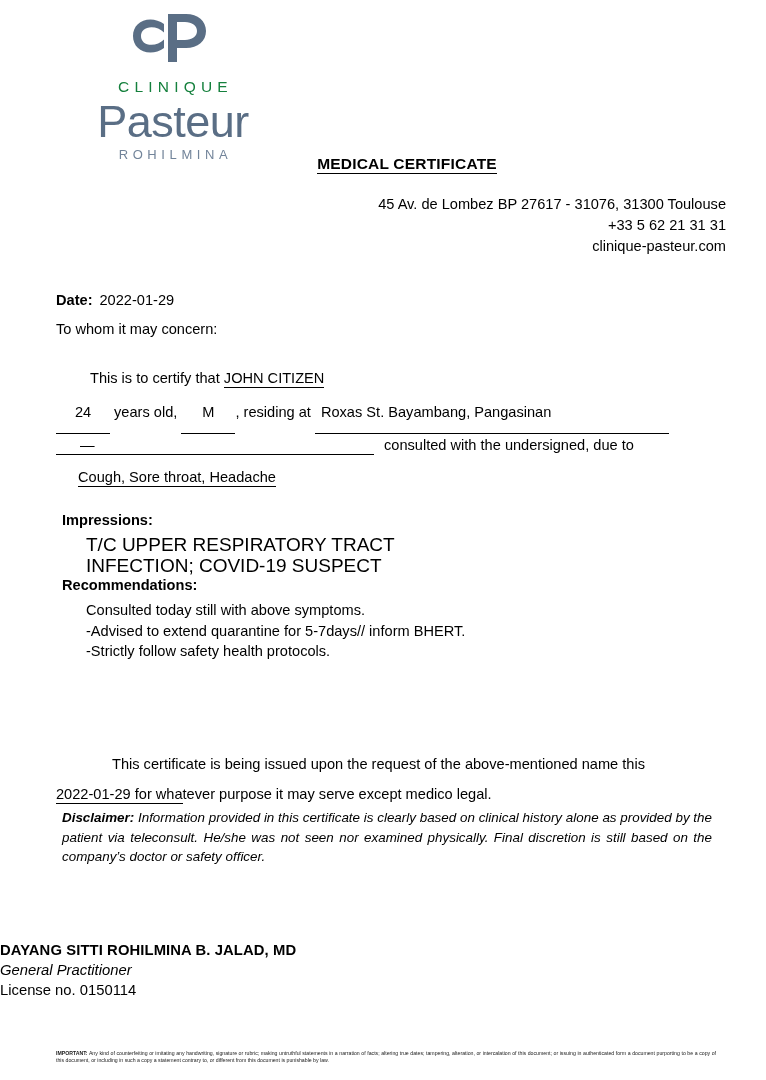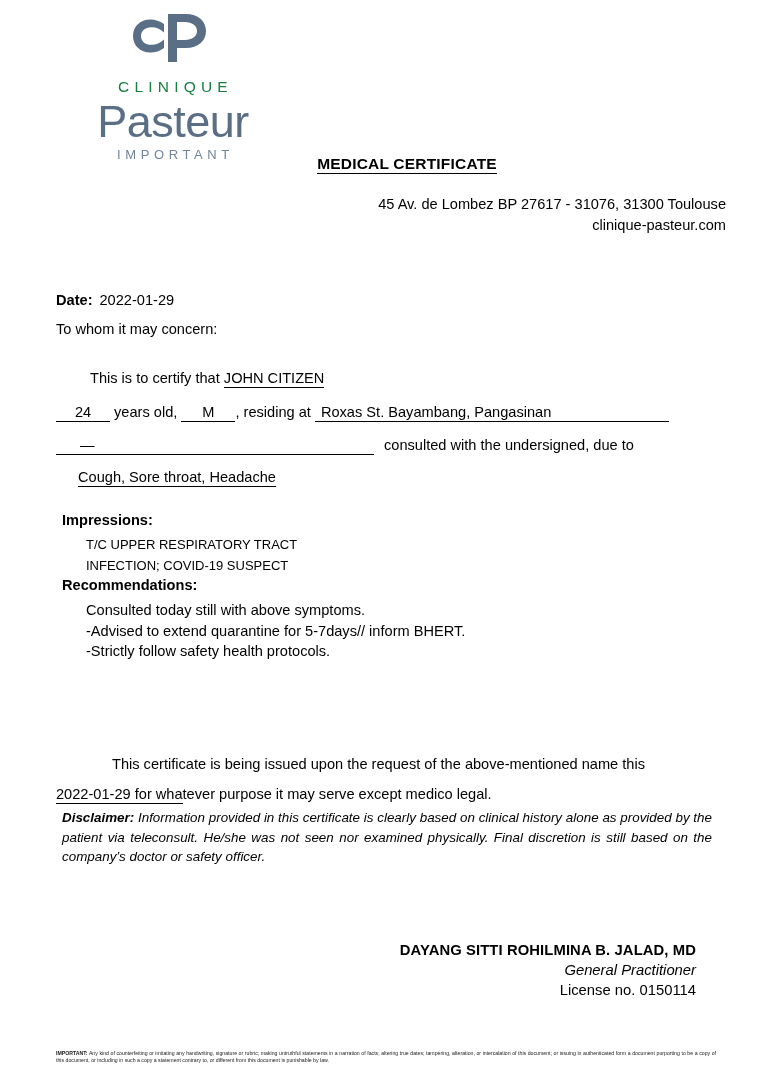--- a/index.html
+++ b/index.html
@@ -109,21 +109,21 @@
     position: absolute;
     left: 56px;
     top: 404px;
     font-size: 14.6px;
     white-space: nowrap;
   }
   .blank {
     display: inline-block;
     border-bottom: 1.4px solid #000;
     text-align: center;
-    padding-bottom: 1px;
+    padding-bottom: 13px;
   }
   .blank-age   { width: 54px; }
   .blank-sex   { width: 54px; }
   .blank-addr  { width: 348px; text-align: left; padding-left: 6px; }
 
   .consult-line {
     position: absolute;
     left: 56px;
     top: 437px;
     font-size: 14.6px;
@@ -150,21 +150,21 @@
     position: absolute;
     left: 62px;
     top: 512px;
     font-size: 14.6px;
     font-weight: bold;
   }
   .impressions-body {
     position: absolute;
     left: 86px;
     top: 535px;
-    font-size: 13px;
+    font-size: 19px;
     line-height: 20.5px;
   }
   .recommend-head {
     position: absolute;
     left: 62px;
     top: 577px;
     font-size: 14.6px;
     font-weight: bold;
   }
   .recommend-body {
@@ -195,21 +195,21 @@
     line-height: 19.5px;
     text-align: justify;
   }
   .disclaimer b { font-weight: bold; }
 
   .signature {
     position: absolute;
     left: 0;
     top: 940px;
     width: 696px;
-    text-align: right;
+    text-align: left;
     line-height: 20px;
   }
   .sig-name  { font-size: 14.8px; font-weight: bold; letter-spacing: 0.1px; }
   .sig-role  { font-size: 14.8px; font-style: italic; }
   .sig-lic   { font-size: 14.8px; }
 
   .footer {
     position: absolute;
     left: 56px;
     top: 1050px;
@@ -224,29 +224,30 @@
 </head>
 <body>
 
 <div class="logo-block">
   <svg class="logo-mark" viewBox="0 0 86 56">
     <path d="M38 4 L38 52 L47 52 L47 38 L56 38 C68 38 76 31 76 21 C76 11 68 4 56 4 Z M47 12 L55 12 C62 12 67 15.5 67 21 C67 26.5 62 30 55 30 L47 30 Z" fill="#5a6e85"></path>
     <path d="M34 14 C30 11 25 9.5 20.5 9.5 C10 9.5 3 16.5 3 26 C3 35.5 10 42.5 20.5 42.5 C25 42.5 30 41 34 38 L34 29.5 C30.5 33 26 34.8 21.5 34.8 C15 34.8 11 31.3 11 26 C11 20.7 15 17.2 21.5 17.2 C26 17.2 30.5 19 34 22.5 Z" fill="#5a6e85"></path>
   </svg>
   <div class="logo-clinique">CLINIQUE</div>
   <div class="logo-pasteur">Pasteur</div>
-  <div class="logo-toulouse">IMPORTANT</div>
+  <div class="logo-toulouse">ROHILMINA</div>
 </div>
 
 <div class="doc-title">
   <span>MEDICAL CERTIFICATE</span>
 </div>
 
 <div class="contact">
   <div>45 Av. de Lombez BP 27617 - 31076, 31300 Toulouse</div>
+  <div>+33 5 62 21 31 31</div>
   <div>clinique-pasteur.com</div>
 </div>
 
 <div class="date-line">
   <b>Date:</b><span class="val">2022-01-29</span>
 </div>
 
 <div class="salutation">To whom it may concern:</div>
 
 <div class="certify-line">

